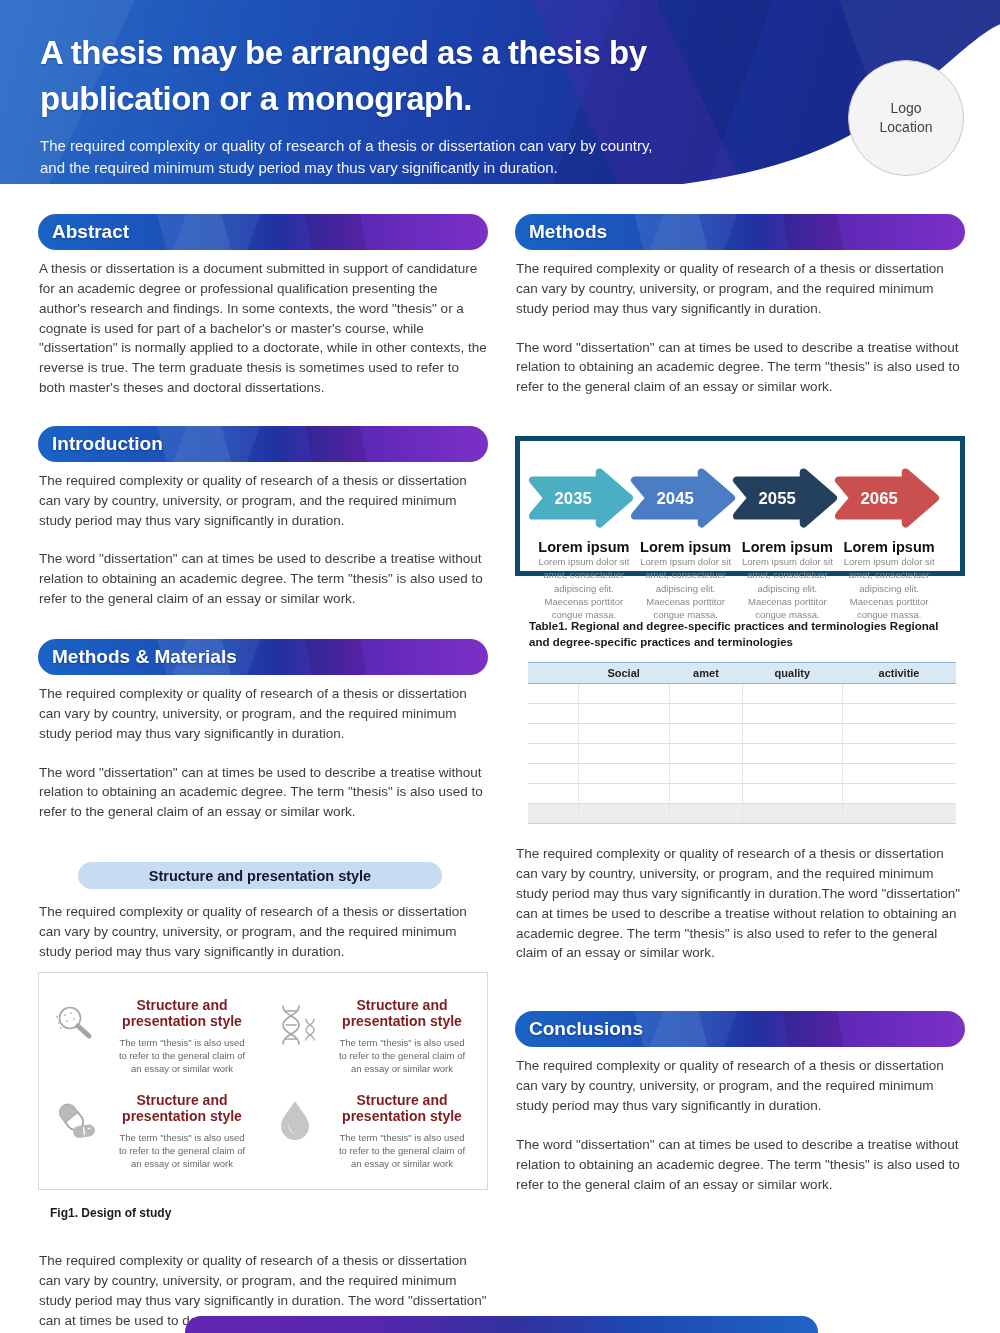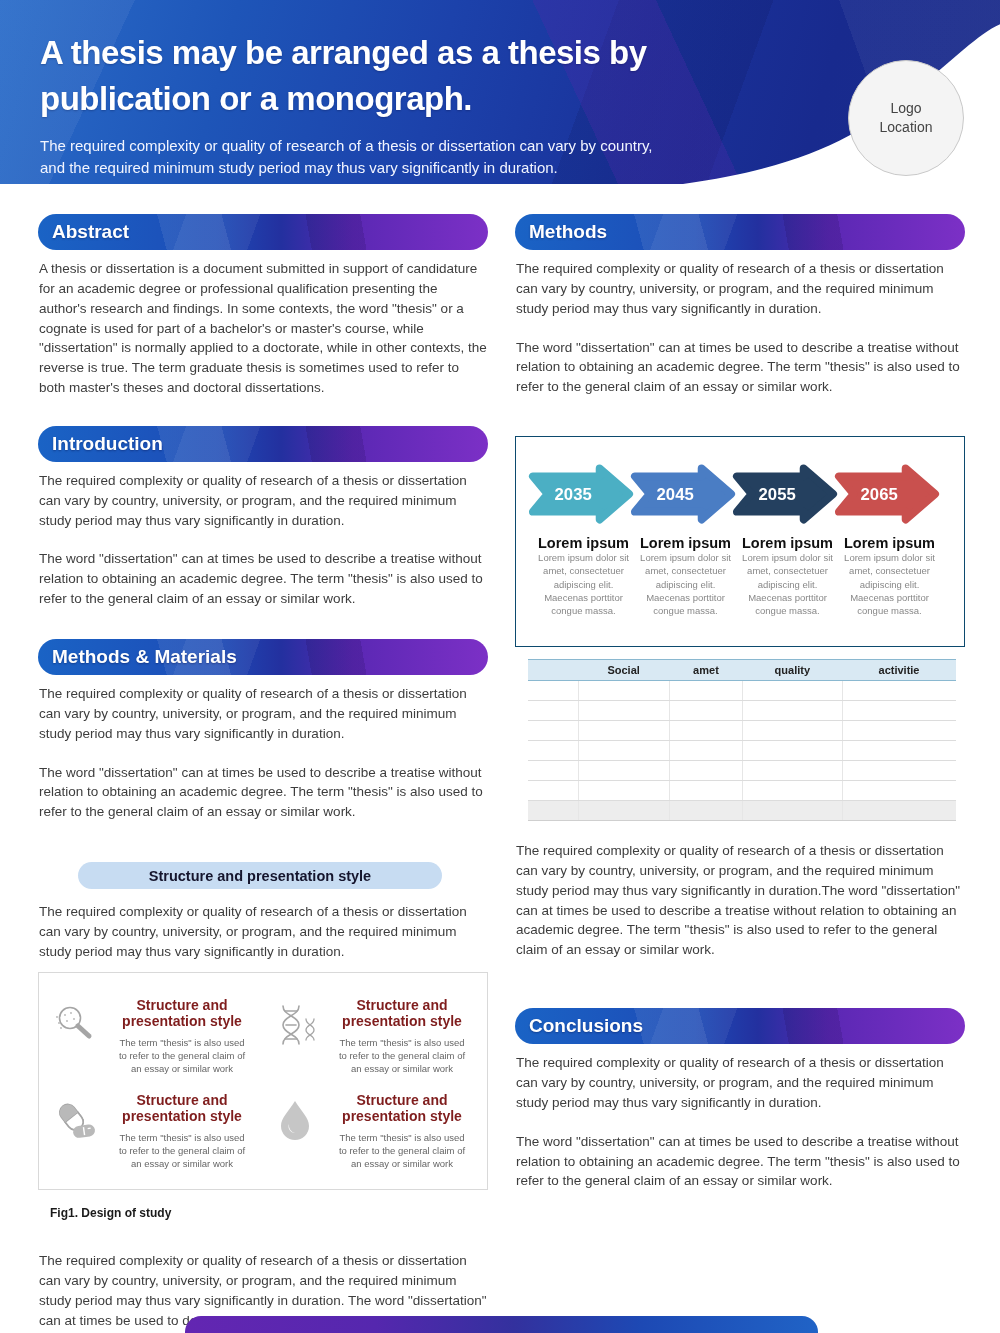--- a/index.html
+++ b/index.html
@@ -52,21 +52,21 @@
   .figbox{margin-top:10px;border:1px solid #d9d9d9;background:#fff;height:218px;
     display:grid;grid-template-columns:1fr 1fr;grid-template-rows:1fr 1fr;padding:16px 4px 10px 4px;box-sizing:border-box;}
   .figcell{display:flex;align-items:flex-start;padding:8px 4px 0 10px;}
   .figcell .icon{width:52px;flex:0 0 52px;margin-top:6px;}
   .figcell .ftext{flex:1;text-align:center;}
   .fig-title{font-size:14px;font-weight:bold;color:#7f1d1d;line-height:1.2;}
   .fig-small{margin-top:7px;font-size:9.5px;color:#666;line-height:1.35;}
   .caption{margin:16px 0 0 12px;font-size:12px;font-weight:bold;color:#1a1a1a;white-space:pre-line;line-height:1.3;}
 
   
-  .fig2box{margin-top:39px;border:1px solid #0c4a6e;background:#fff;height:211px;box-sizing:border-box;
+  .fig2box{margin-top:39px;border:5px solid #0c4a6e;background:#fff;height:140px;box-sizing:border-box;
     padding:26px 23px 0 10px;}
   .arrow-row{display:flex;justify-content:center;}
   .arrow{position:relative;width:108px;height:62px;margin-right:-6px;}
   .arrow:last-child{margin-right:0;}
   .arrow-labels{display:flex;justify-content:center;margin-top:10px;}
   .arrow-labels div{width:108px;margin-right:-6px;text-align:center;font-size:14.5px;font-weight:bold;color:#111;}
   .arrow-texts{display:flex;justify-content:center;}
   .arrow-texts div{width:108px;margin-right:-6px;text-align:center;font-size:9.5px;color:#888;line-height:1.4;padding:0 3px;box-sizing:border-box;}
 
   
@@ -263,20 +263,21 @@
           <div>Lorem ipsum</div>
         </div>
         <div class="arrow-texts">
           <div>Lorem ipsum dolor sit amet, consectetuer adipiscing elit. Maecenas porttitor congue massa.</div>
           <div>Lorem ipsum dolor sit amet, consectetuer adipiscing elit. Maecenas porttitor congue massa.</div>
           <div>Lorem ipsum dolor sit amet, consectetuer adipiscing elit. Maecenas porttitor congue massa.</div>
           <div>Lorem ipsum dolor sit amet, consectetuer adipiscing elit. Maecenas porttitor congue massa.</div>
         </div>
       </div>
 
+      <div class="tbl-caption">Table1. Regional and degree-specific practices and terminologies Regional and degree-specific practices and terminologies</div>
       <table class="data">
         <thead>
           <tr>
             <th style="width:48px"></th>
             <th>Social</th>
             <th>amet</th>
             <th>quality</th>
             <th>activitie</th>
           </tr>
         </thead>

